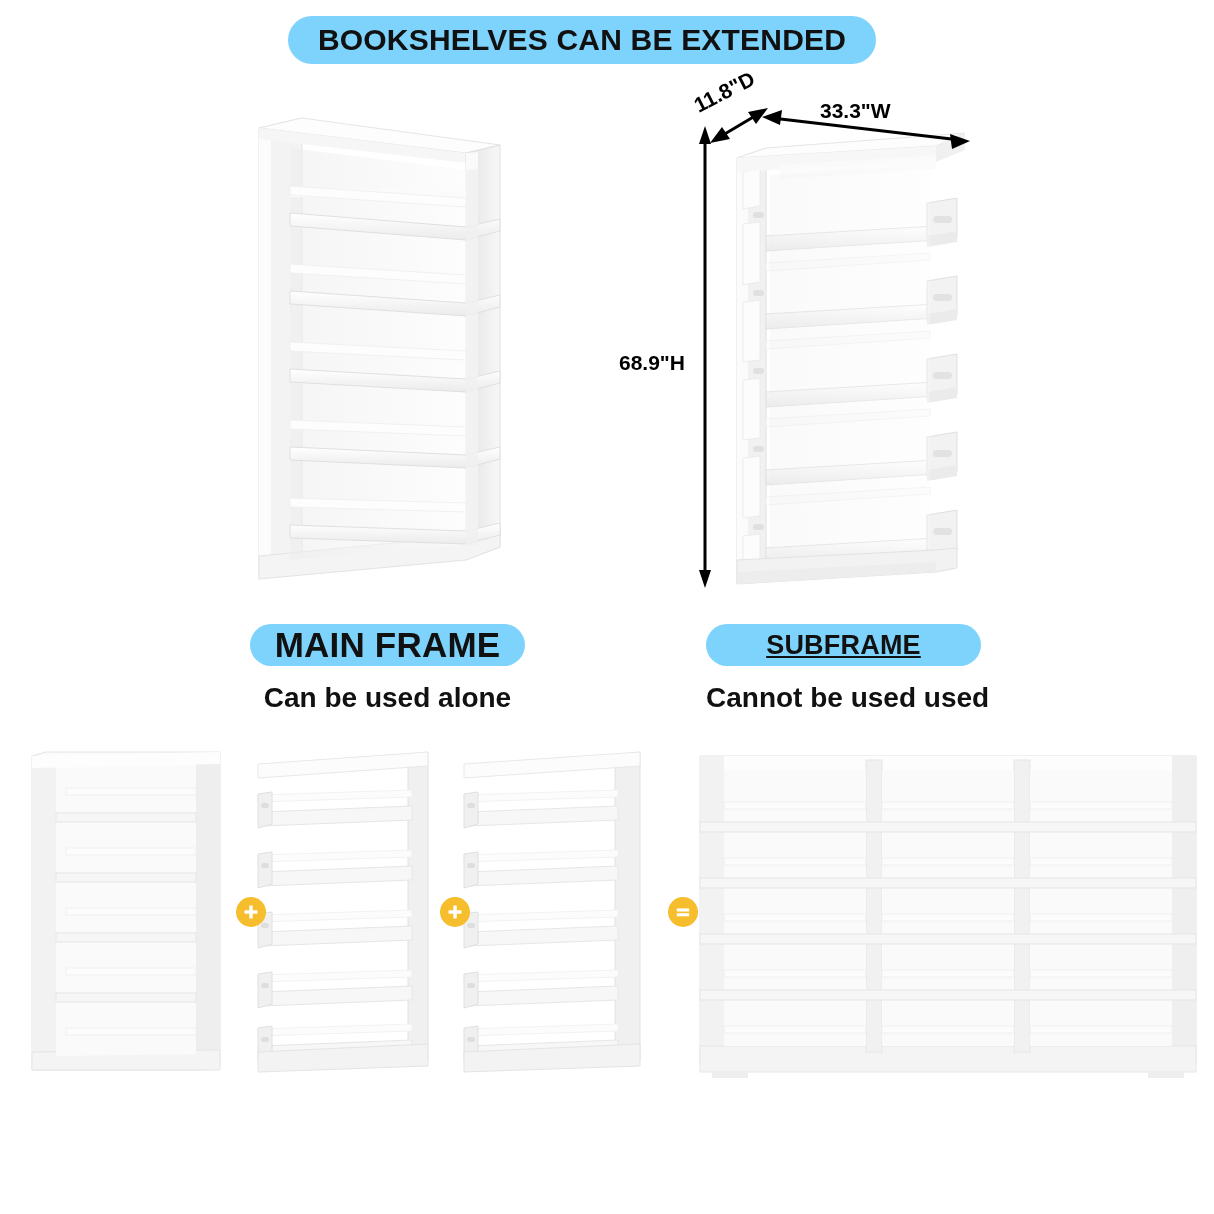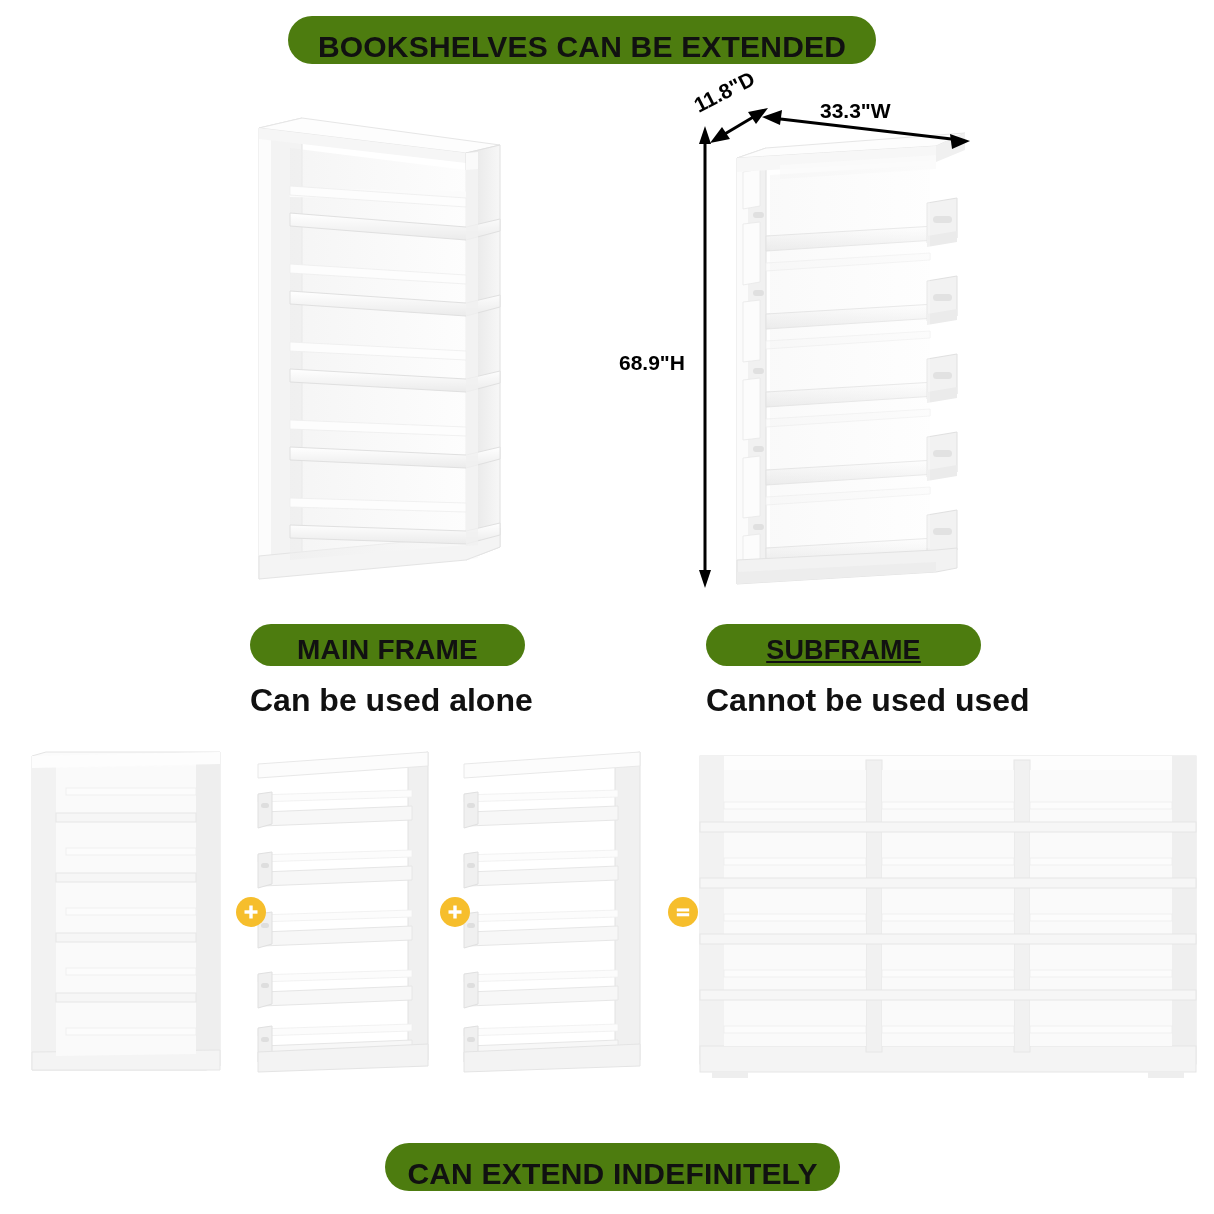--- a/index.html
+++ b/index.html
@@ -16,57 +16,57 @@
   #page {
     position: relative;
     width: 1214px;
     height: 1214px;
     background: #ffffff;
   }
 
   
   .pill {
     position: absolute;
-    background: #4d7c0f;
+    background: #7dd3fc;
     border-radius: 999px;
     display: flex;
-    align-items: flex-end;
+    align-items: center;
     justify-content: center;
     color: #111111;
     font-weight: bold;
     letter-spacing: 0.2px;
     white-space: nowrap;
   }
   .pill-title {
     left: 288px; top: 16px;
     width: 588px; height: 48px;
     font-size: 30px;
   }
   .pill-bottom {
     left: 385px; top: 1143px;
     width: 455px; height: 48px;
     font-size: 30px;
   }
   .pill-main {
     left: 250px; top: 624px;
     width: 275px; height: 42px;
-    font-size: 28px;
+    font-size: 35px;
   }
   .pill-sub {
     left: 706px; top: 624px;
     width: 275px; height: 42px;
     font-size: 27px;
     text-decoration: underline;
   }
 
   .caption {
     position: absolute;
     color: #111111;
     font-weight: bold;
-    font-size: 32px;
+    font-size: 28px;
     white-space: nowrap;
     text-align: center;
   }
   .cap-main { left: 250px; top: 682px; width: 275px; }
   .cap-sub  { left: 706px; top: 682px; width: 275px; }
 
   
   .dim {
     position: absolute;
     color: #000000;
@@ -443,17 +443,14 @@
     </svg>
   </div>
 
   <div class="op op-eq">
     <svg width="18" height="18" viewBox="0 0 18 18" aria-hidden="true">
       <rect x="2.8" y="5.4" width="12.4" height="3.1" fill="#ffffff"></rect>
       <rect x="2.8" y="10.2" width="12.4" height="3.1" fill="#ffffff"></rect>
     </svg>
   </div>
 
-  <div class="pill pill-bottom">
-    <span>CAN EXTEND INDEFINITELY</span>
-  </div>
 
 </div>
 
 </body></html>

